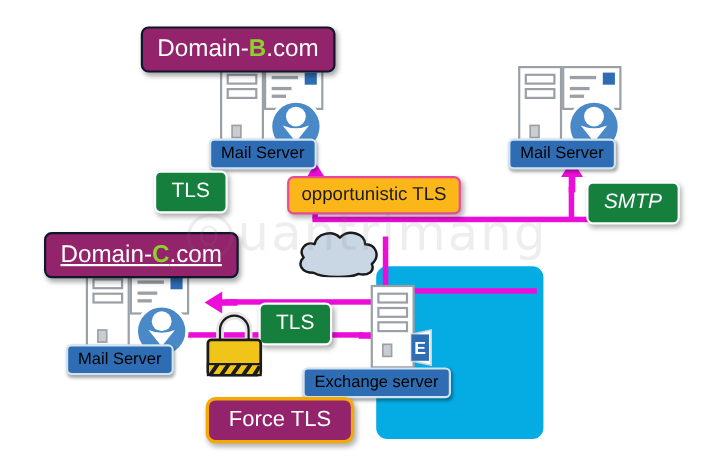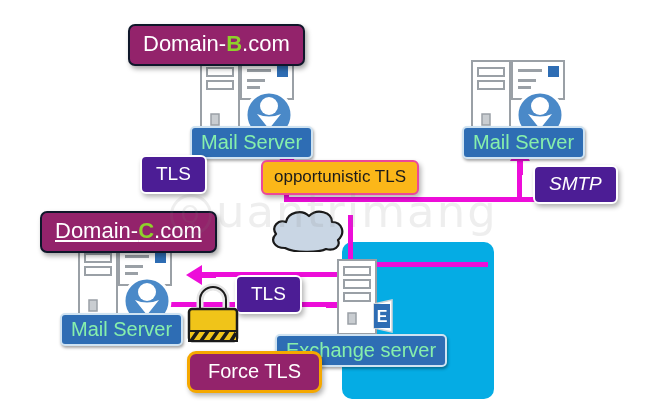--- a/index.html
+++ b/index.html
@@ -66,36 +66,36 @@
   }
   .domain-pill .hl { color: #8ed12b; font-weight: bold; }
 
   
   .server-icon { position: absolute; z-index: 20; }
 
   
   .name-badge {
     position: absolute;
     background: #2e6db4;
-    color: #86efac;
+    color: #000000;
     border: 2px solid #cfe3f2;
     border-radius: 5px;
-    font-size: 20px;
+    font-size: 15px;
     line-height: 1;
     padding: 4px 9px 5px 9px;
     white-space: nowrap;
     box-shadow: 1px 2px 3px rgba(0,0,0,0.35);
     z-index: 35;
     text-align: right;
   }
 
   
   .teal-box {
     position: absolute;
-    background: #4c1d95;
+    background: #15803d;
     color: #ffffff;
     border: 2px solid #ffffff;
     border-radius: 6px;
     font-size: 19px;
     line-height: 1;
     padding: 7px 14px 9px 14px;
     white-space: nowrap;
     box-shadow: 2px 3px 5px rgba(0,0,0,0.30);
     z-index: 40;
   }
@@ -295,17 +295,17 @@
   </div>
 
   <div class="teal-box" style="left:533px; top:165px;font-style:italic;">
     <span>SMTP</span>
   </div>
 
   <div class="teal-box" style="left:235px; top:275px;">
     <span>TLS</span>
   </div>
 
-  <div class="force-box" style="left:187px; top:351px;">
+  <div class="force-box" style="left:187px; top:361px;">
     <span>Force TLS</span>
   </div>
 
 </div>
 
 </body></html>

